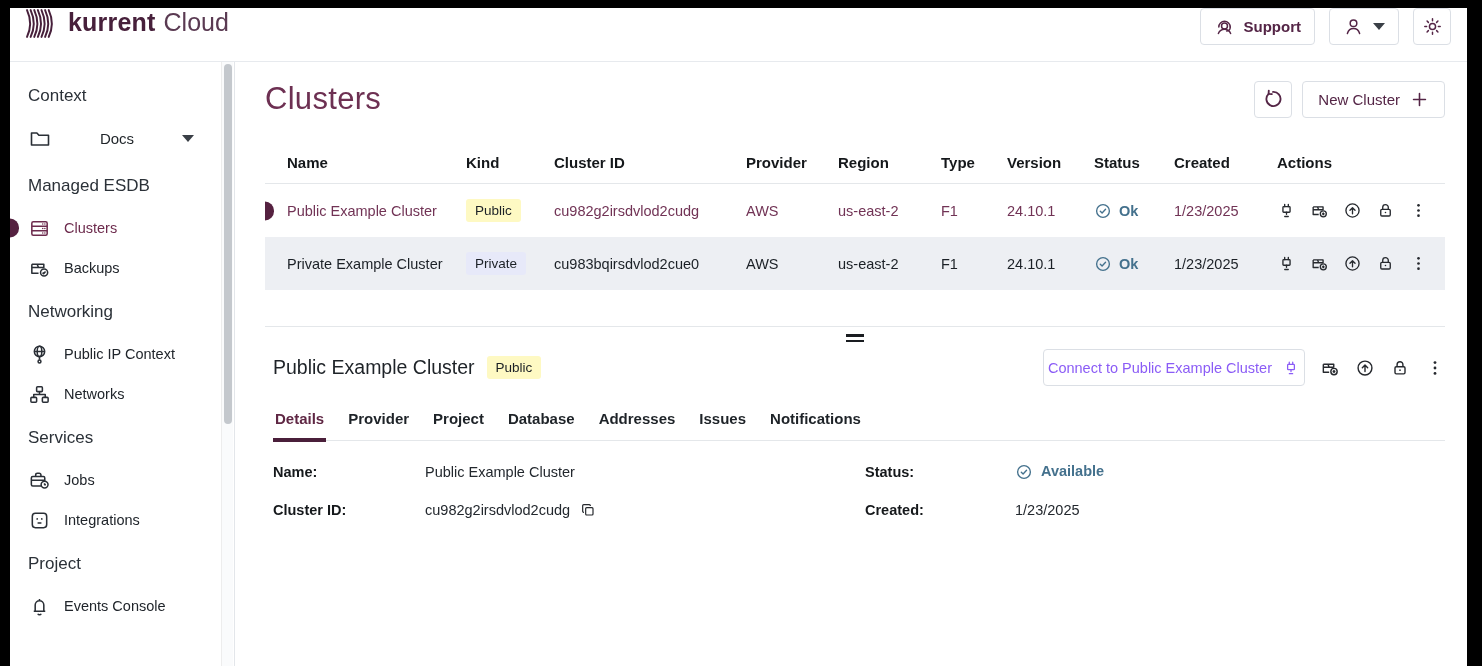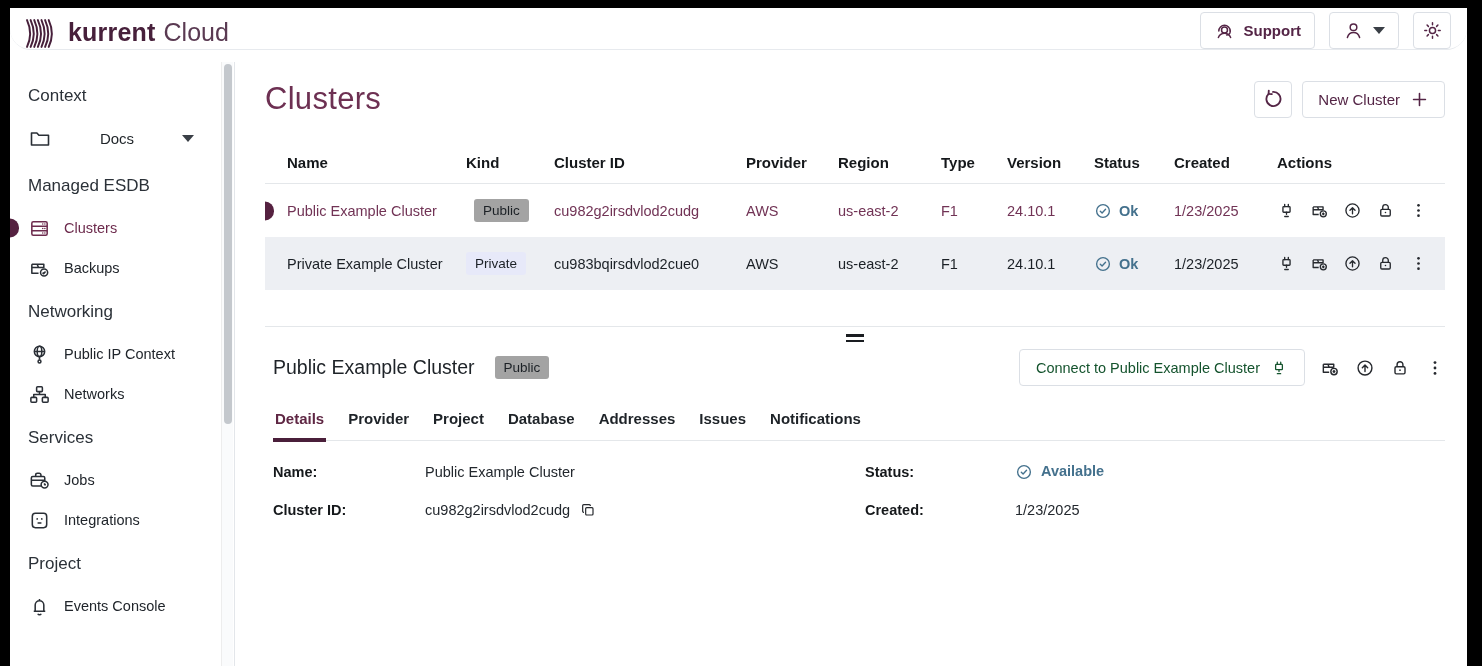--- a/index.html
+++ b/index.html
@@ -3,22 +3,22 @@
 <meta charset="utf-8">
 <style>
   * { box-sizing: border-box; margin: 0; padding: 0; }
   html,body { width:1482px; height:666px; }
   body { background:#000; position:relative; overflow:hidden;
          font-family:"Liberation Sans", sans-serif; color:#20252b; }
   .frame { position:absolute; left:10px; top:8px; width:1457px; height:658px;
            background:#fff; overflow:hidden; }
 
   
-  .hdr { height:42px; display:flex; align-items:flex-end; padding:0 16px 0 14px;
-         border-bottom:1px solid #e7eaee; background:#fff;border-radius:23px; }
+  .hdr { height:54px; display:flex; align-items:flex-start; padding:0 16px 0 14px;
+         border-bottom:1px solid #e7eaee; background:#fff; }
   .logo { display:flex; align-items:baseline; gap:8px; }
   .logo svg { align-self:center; }
   .logo .brand { font-size:25px; font-weight:700; color:#47203b; letter-spacing:.2px; }
   .logo .suffix { font-size:25px; font-weight:300; color:#5a3a52; }
   .hdr-right { margin-left:auto; display:flex; gap:14px; align-items:center; }
   .hbtn { height:37px; display:flex; align-items:center; gap:9px; padding:0 13px;
           border:1px solid #dbdfe5; border-radius:4px; background:#fff; color:#542546;
           font-size:15px; font-weight:600; cursor:pointer; }
   .hbtn svg { flex:none; }
 
@@ -66,37 +66,37 @@
   .trow > div { flex:none; padding-right:8px; white-space:nowrap; overflow:hidden; }
   .c-name{width:201px; padding-left:22px;} .c-kind{width:88px;} .c-id{width:192px;}
   .c-provider{width:92px;} .c-region{width:103px;} .c-type{width:66px;} .c-version{width:87px;}
   .c-status{width:80px;} .c-created{width:91px;} .c-actions{flex:1 1 auto; padding-left:12px;}
   .drow { height:53px; font-size:14.5px; position:relative; cursor:pointer; }
   .drow.selected { color:#713355; }
   .drow.alt { background:#edeff3; color:#1b2026; }
   .row-pill { position:absolute; left:0; top:50%; transform:translateY(-50%);
               width:9px; height:19px; background:#552140; border-radius:0 10px 10px 0; }
   .badge { display:inline-block; padding:4px 9px; border-radius:3px; font-size:13.5px; color:#1c2126; }
-  .badge.public { background:#a3a3a3;margin-left:8px; }
+  .badge.public { background:#fef9c3; }
   .badge.private { background:#e7e9f9; }
   .status-cell { display:flex; align-items:center; gap:7px; color:#44718d; font-weight:700; }
   .acts { display:flex; align-items:center; gap:14px; color:#26292e; }
   .acts .aicon { cursor:pointer; display:flex; }
 
   
   .divider { margin-top:36px; border-top:1px solid #e4e7ea; position:relative; height:0; }
   .drag { position:absolute; left:50%; top:7px; transform:translateX(-50%); cursor:row-resize; }
   .drag i { display:block; width:18px; height:2.5px; background:#1a1d21; margin-bottom:3px; }
   .panel { padding:0 0 0 8px; }
   .p-head { margin-top:22px; height:37px; display:flex; align-items:center; }
   .p-title { font-size:19.5px; color:#1e2328; font-weight:400; margin-right:12px; }
   .p-actions { margin-left:auto; display:flex; align-items:center; gap:15px; color:#26292e; }
   .connect-btn { height:37px; border:1px solid #dbdfe5; border-radius:4px; background:#fff;
-                 color:#14532d; font-size:14.5px; display:flex; align-items:center; gap:10px;
-                 padding:0 16px; cursor:pointer; }
+                 color:#8b5cf6; font-size:14.5px; display:flex; align-items:center; gap:10px;
+                 padding:0 4px; cursor:pointer; }
   .p-actions .aicon { cursor:pointer; display:flex; }
   .tabs { margin-top:18px; display:flex; gap:20px; border-bottom:1px solid #e4e7ea; }
   .tab { font-size:15px; font-weight:700; color:#1e2328; padding:6px 2px 13px; position:relative;
          cursor:pointer; }
   .tab.active { color:#5f2744; }
   .tab.active::after { content:""; position:absolute; left:0; right:0; bottom:-2px; height:4px;
                        background:#4a1f3a; }
   .fields { margin-top:22px; display:grid; grid-template-columns:152px 440px 150px auto;
             row-gap:21px; font-size:14.5px; align-items:center; }
   .flabel { font-weight:700; color:#15181b; }

